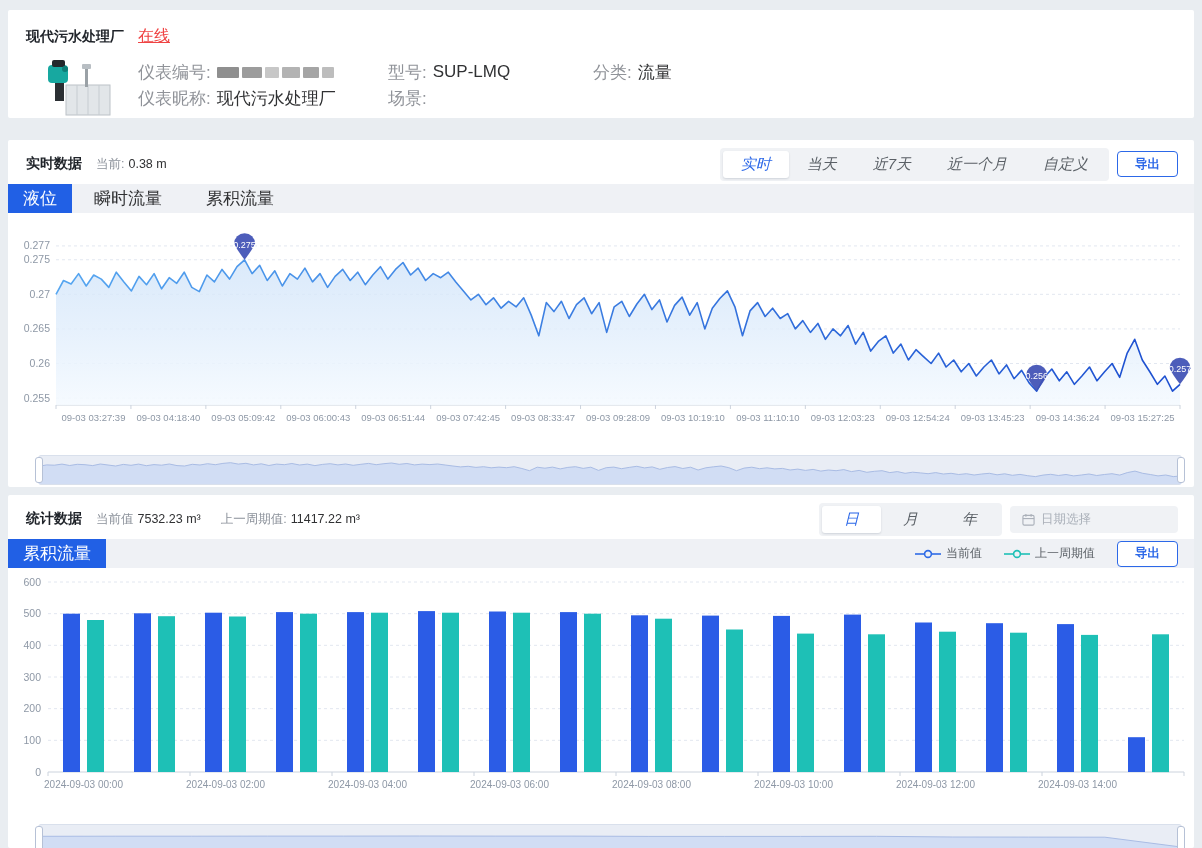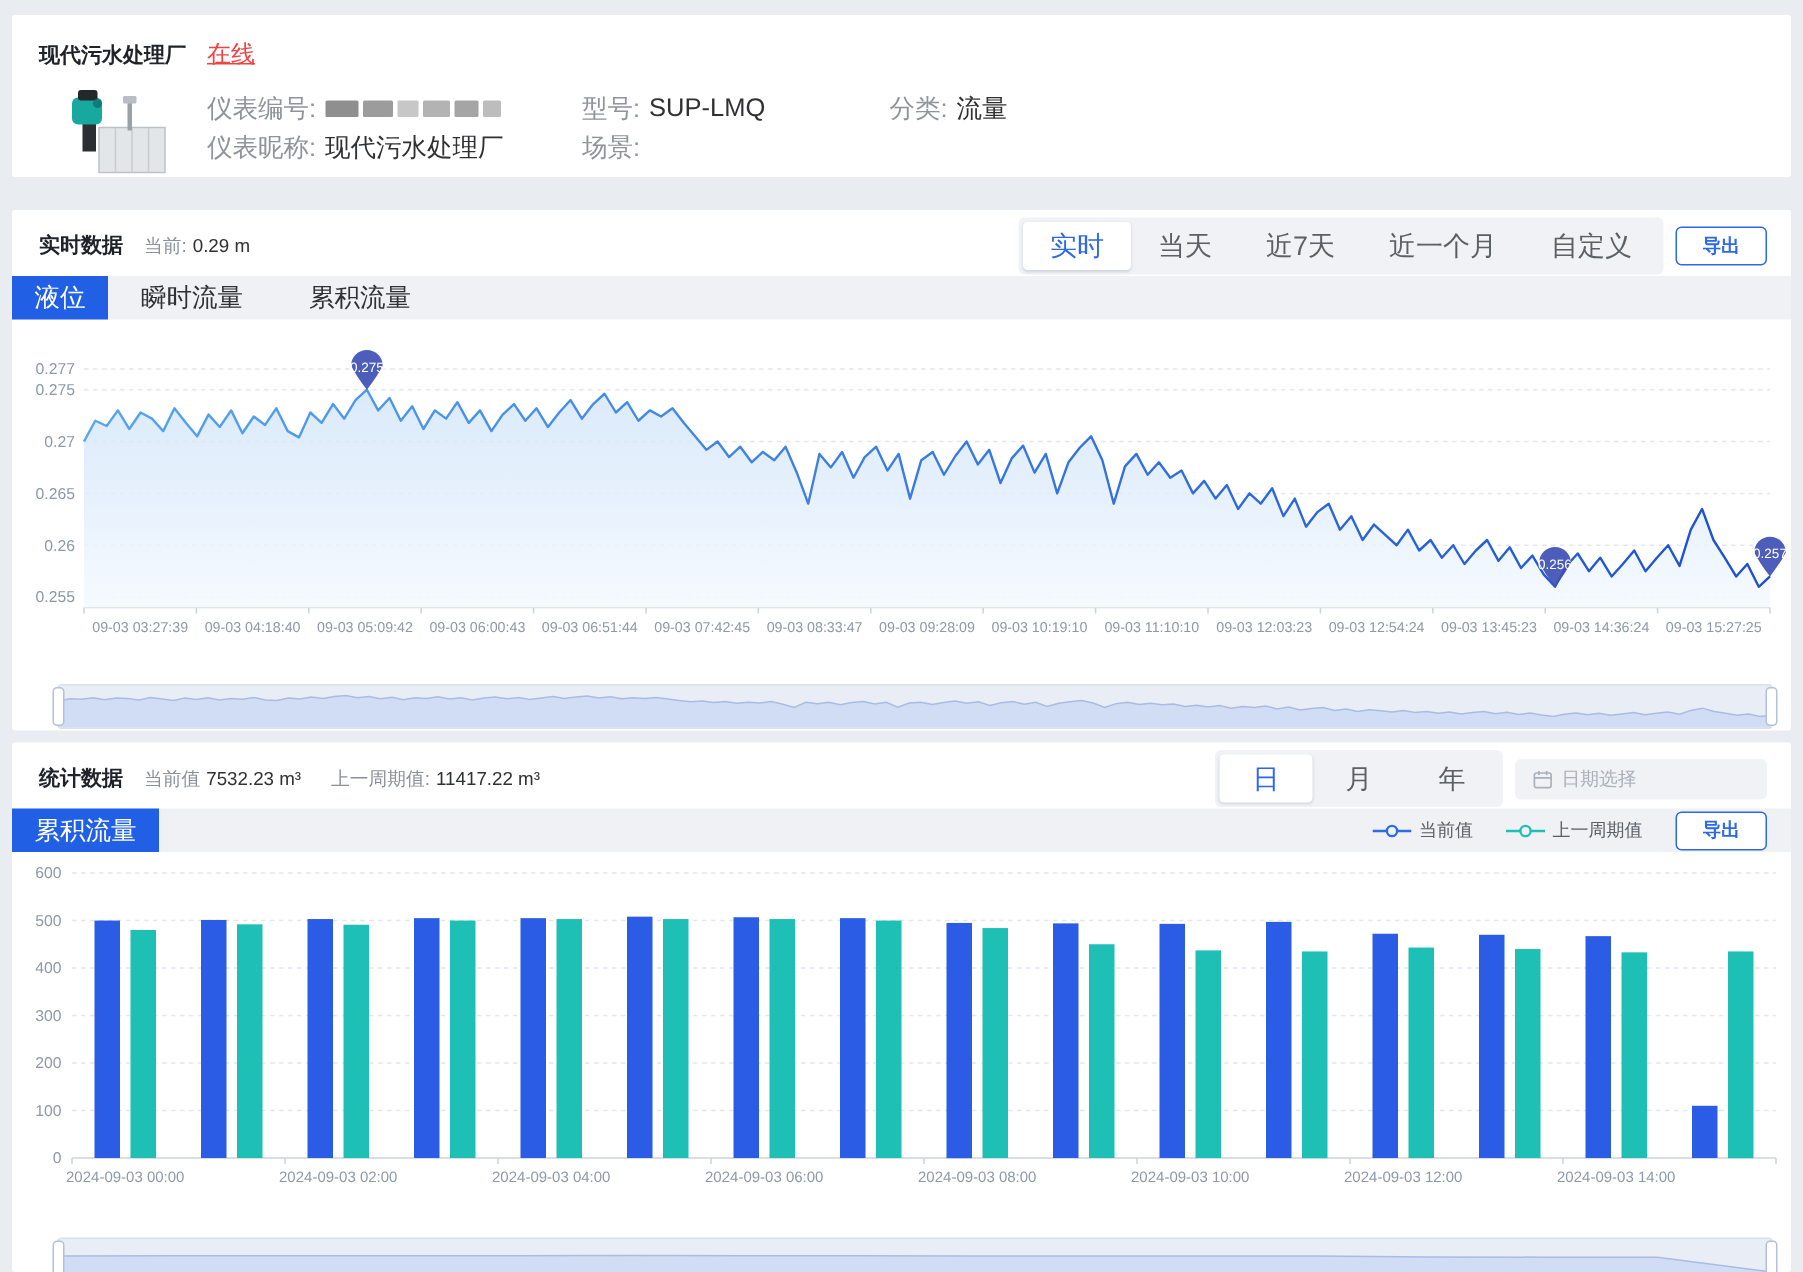--- a/index.html
+++ b/index.html
@@ -24,21 +24,21 @@
   .redacted i { display:inline-block; height:11px; border-radius:1px; }
 
   
   .sec-head { display:flex; align-items:center; padding:12px 16px 0 18px; height:36px; }
   .sec-title { font-size:14px; font-weight:bold; color:#1f2329; margin-right:14px; }
   .sec-sub { font-size:12.5px; color:#8b919a; margin-right:26px; }
   .sec-sub b { color:#303133; font-weight:normal; margin-left:4px; }
   .head-right { margin-left:auto; display:flex; align-items:center; gap:8px; }
 
   .segmented { display:flex; align-items:center; background:#f0f2f5; border-radius:4px; padding:3px; }
-  .seg-item { font-size:18px; color:#5a6066; padding:4px 18px; border-radius:3px; cursor:pointer; white-space:nowrap; }
+  .seg-item { font-size:15px; color:#5a6066; padding:4px 18px; border-radius:3px; cursor:pointer; white-space:nowrap;font-style:italic; }
   .seg-item.active { background:#fff; color:#2c68e8; box-shadow:0 1px 2px rgba(30,40,70,.15); }
   .date-pick { display:flex; align-items:center; gap:6px; background:#f0f2f5; border-radius:4px; height:27px; padding:0 12px; width:168px; }
   .date-pick span { font-size:12.5px; color:#aab0b9; }
 
   .btn-export { height:26px; padding:12px 17px; background:#fff; border:1px solid #2c68e8; color:#2c68e8;
     border-radius:4px; font-size:12.5px; font-weight:bold; display:flex; align-items:center; cursor:pointer; }
 
   .tabstrip { display:flex; align-items:center; background:#eff1f5; height:29px; margin-top:8px; }
   .tab { font-size:17px; color:#303133; padding:0 22px; line-height:29px; cursor:pointer; }
   .tab.active { background:#2160e5; color:#fff; padding:0 15px; }
@@ -104,21 +104,21 @@
       </div>
       <div></div>
     </div>
   </div>
 </div>
 
 <div class="card" id="card-realtime">
   <div class="sec-head">
     <span class="sec-title">实时数据</span>
     <span class="sec-sub">
-      <span>当前:</span><b>0.29 m</b>
+      <span>当前:</span><b>0.38 m</b>
     </span>
     <div class="head-right">
       <div class="segmented">
         <span class="seg-item active">实时</span>
         <span class="seg-item">当天</span>
         <span class="seg-item">近7天</span>
         <span class="seg-item">近一个月</span>
         <span class="seg-item">自定义</span>
       </div>
       <span class="btn-export">导出</span>

